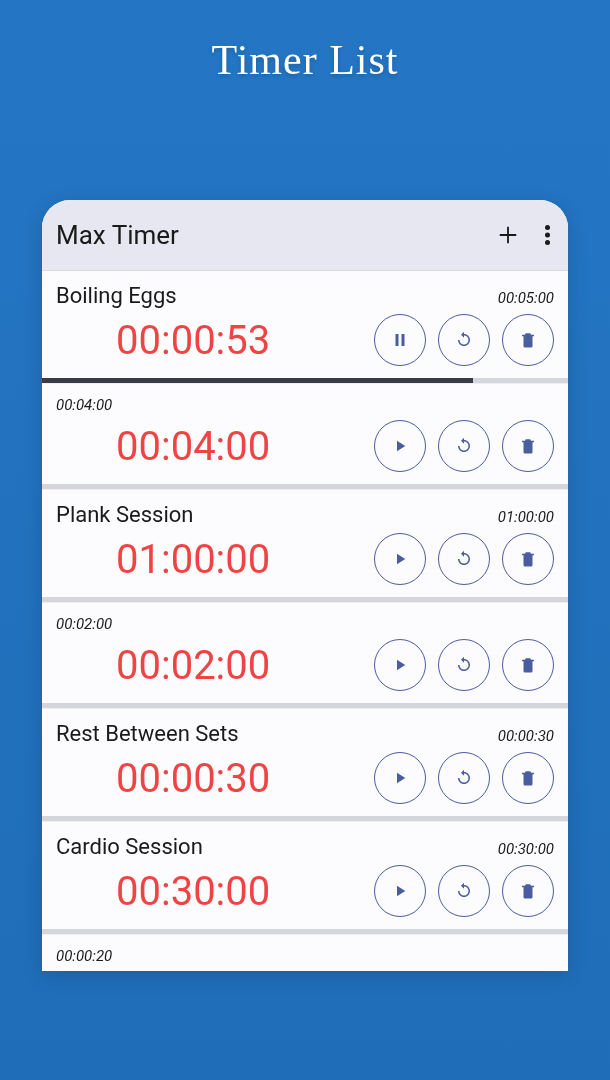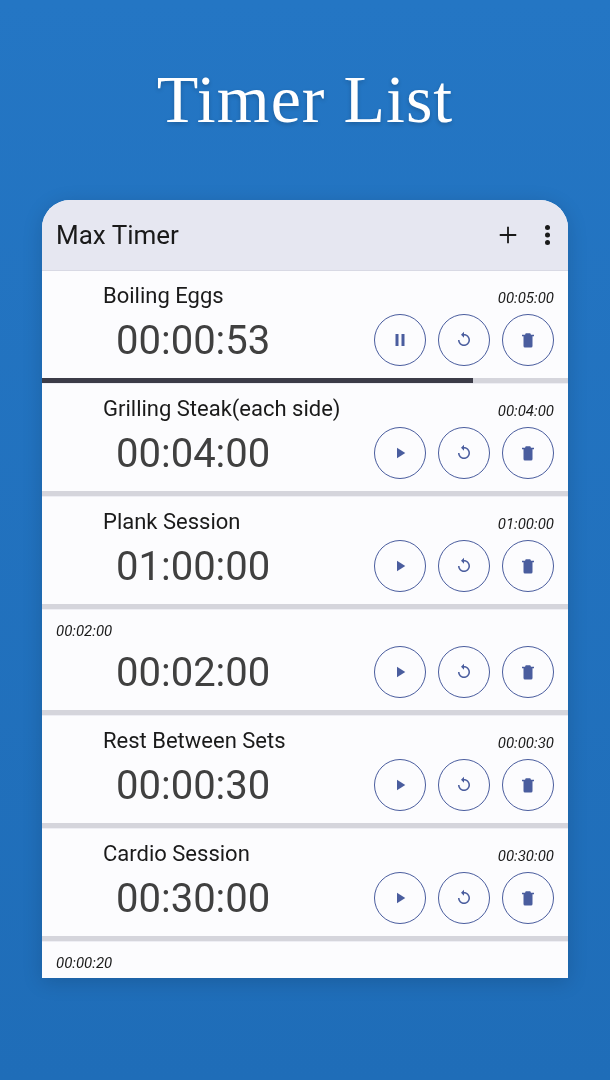--- a/index.html
+++ b/index.html
@@ -11,23 +11,23 @@
       width: 610px;
       height: 1080px;
       background: linear-gradient(180deg, #2476c4 0%, #1f6db8 100%);
       font-family: -apple-system, BlinkMacSystemFont, 'Segoe UI', Roboto, sans-serif;
       overflow: hidden;
       position: relative;
     }
     .page-title {
       text-align: center;
       color: #ffffff;
-      font-size: 68px;
+      font-size: 42px;
       font-weight: 400;
-      padding-top: 60px;
+      padding-top: 36px;
       font-family: 'Segoe UI', Georgia, serif;
       text-shadow: 0 2px 4px rgba(0,0,0,0.2);
       letter-spacing: 1px;
     }
     .phone-frame {
       position: absolute;
       top: 200px;
       left: 42px;
       width: 526px;
       background: #fcfcfe;
@@ -80,37 +80,36 @@
     .timer-item-header {
       display: flex;
       justify-content: space-between;
       align-items: baseline;
       margin-bottom: 6px;
     }
     .timer-name {
       font-size: 22px;
       font-weight: 400;
       color: #1a1a1a;
-      margin-left: 47px;
     }
     .timer-duration {
       font-size: 15px;
       color: #1a1a1a;
       font-style: italic;
     }
     .timer-body {
       display: flex;
       justify-content: space-between;
       align-items: center;
       padding-bottom: 12px;
     }
     .timer-current {
       font-size: 40px;
       font-weight: 400;
-      color: #404040;
+      color: #ef4444;
       padding-left: 60px;
       font-variant-numeric: tabular-nums;
     }
     .timer-controls {
       display: flex;
       gap: 12px;
     }
     .control-btn {
       width: 52px;
       height: 52px;
@@ -196,21 +195,20 @@
           </div>
         </div>
       </div>
       <div class="progress-bar">
         <div class="progress-fill" style="width:82%"></div>
       </div>
     </div>
 
     <div class="timer-item">
       <div class="timer-item-header">
-        <div class="timer-name">Grilling Steak(each side)</div>
         <div class="timer-duration">00:04:00</div>
       </div>
       <div class="timer-body">
         <div class="timer-current">00:04:00</div>
         <div class="timer-controls">
           <div class="control-btn">
             <svg viewBox="0 0 24 24">
                 <path d="M8 5v14l11-7z"></path>
               </svg>
           </div>

